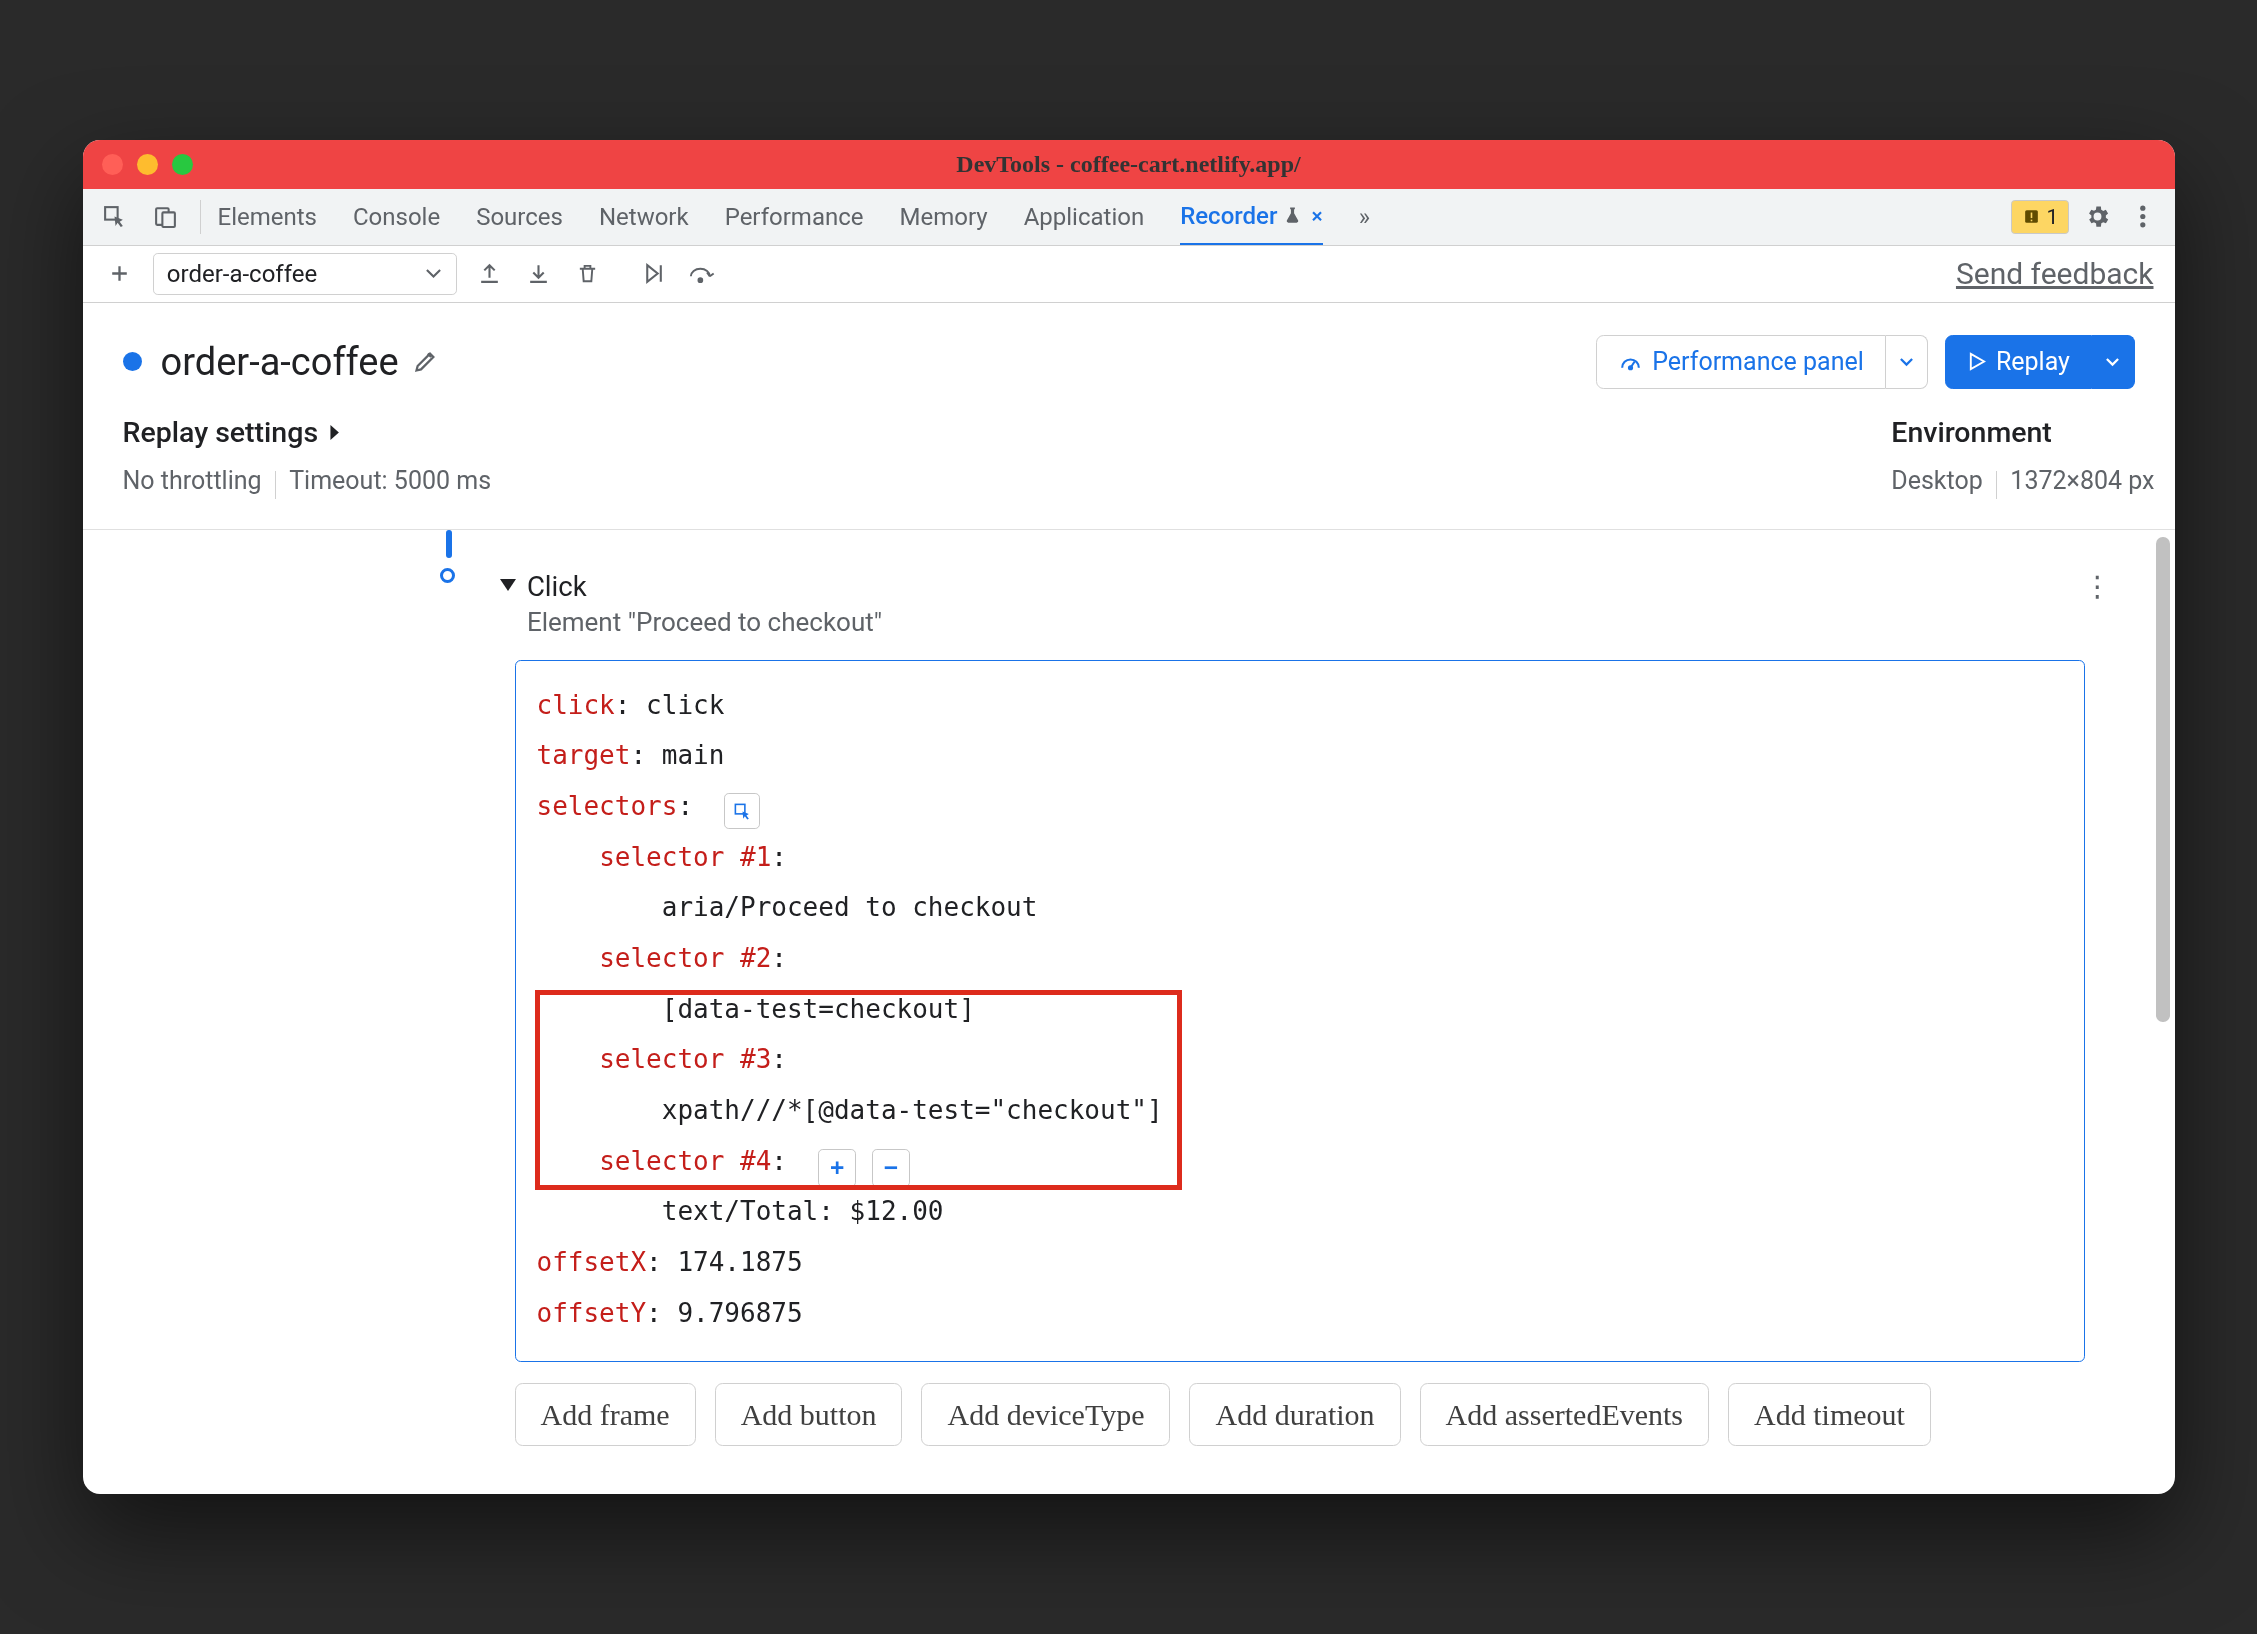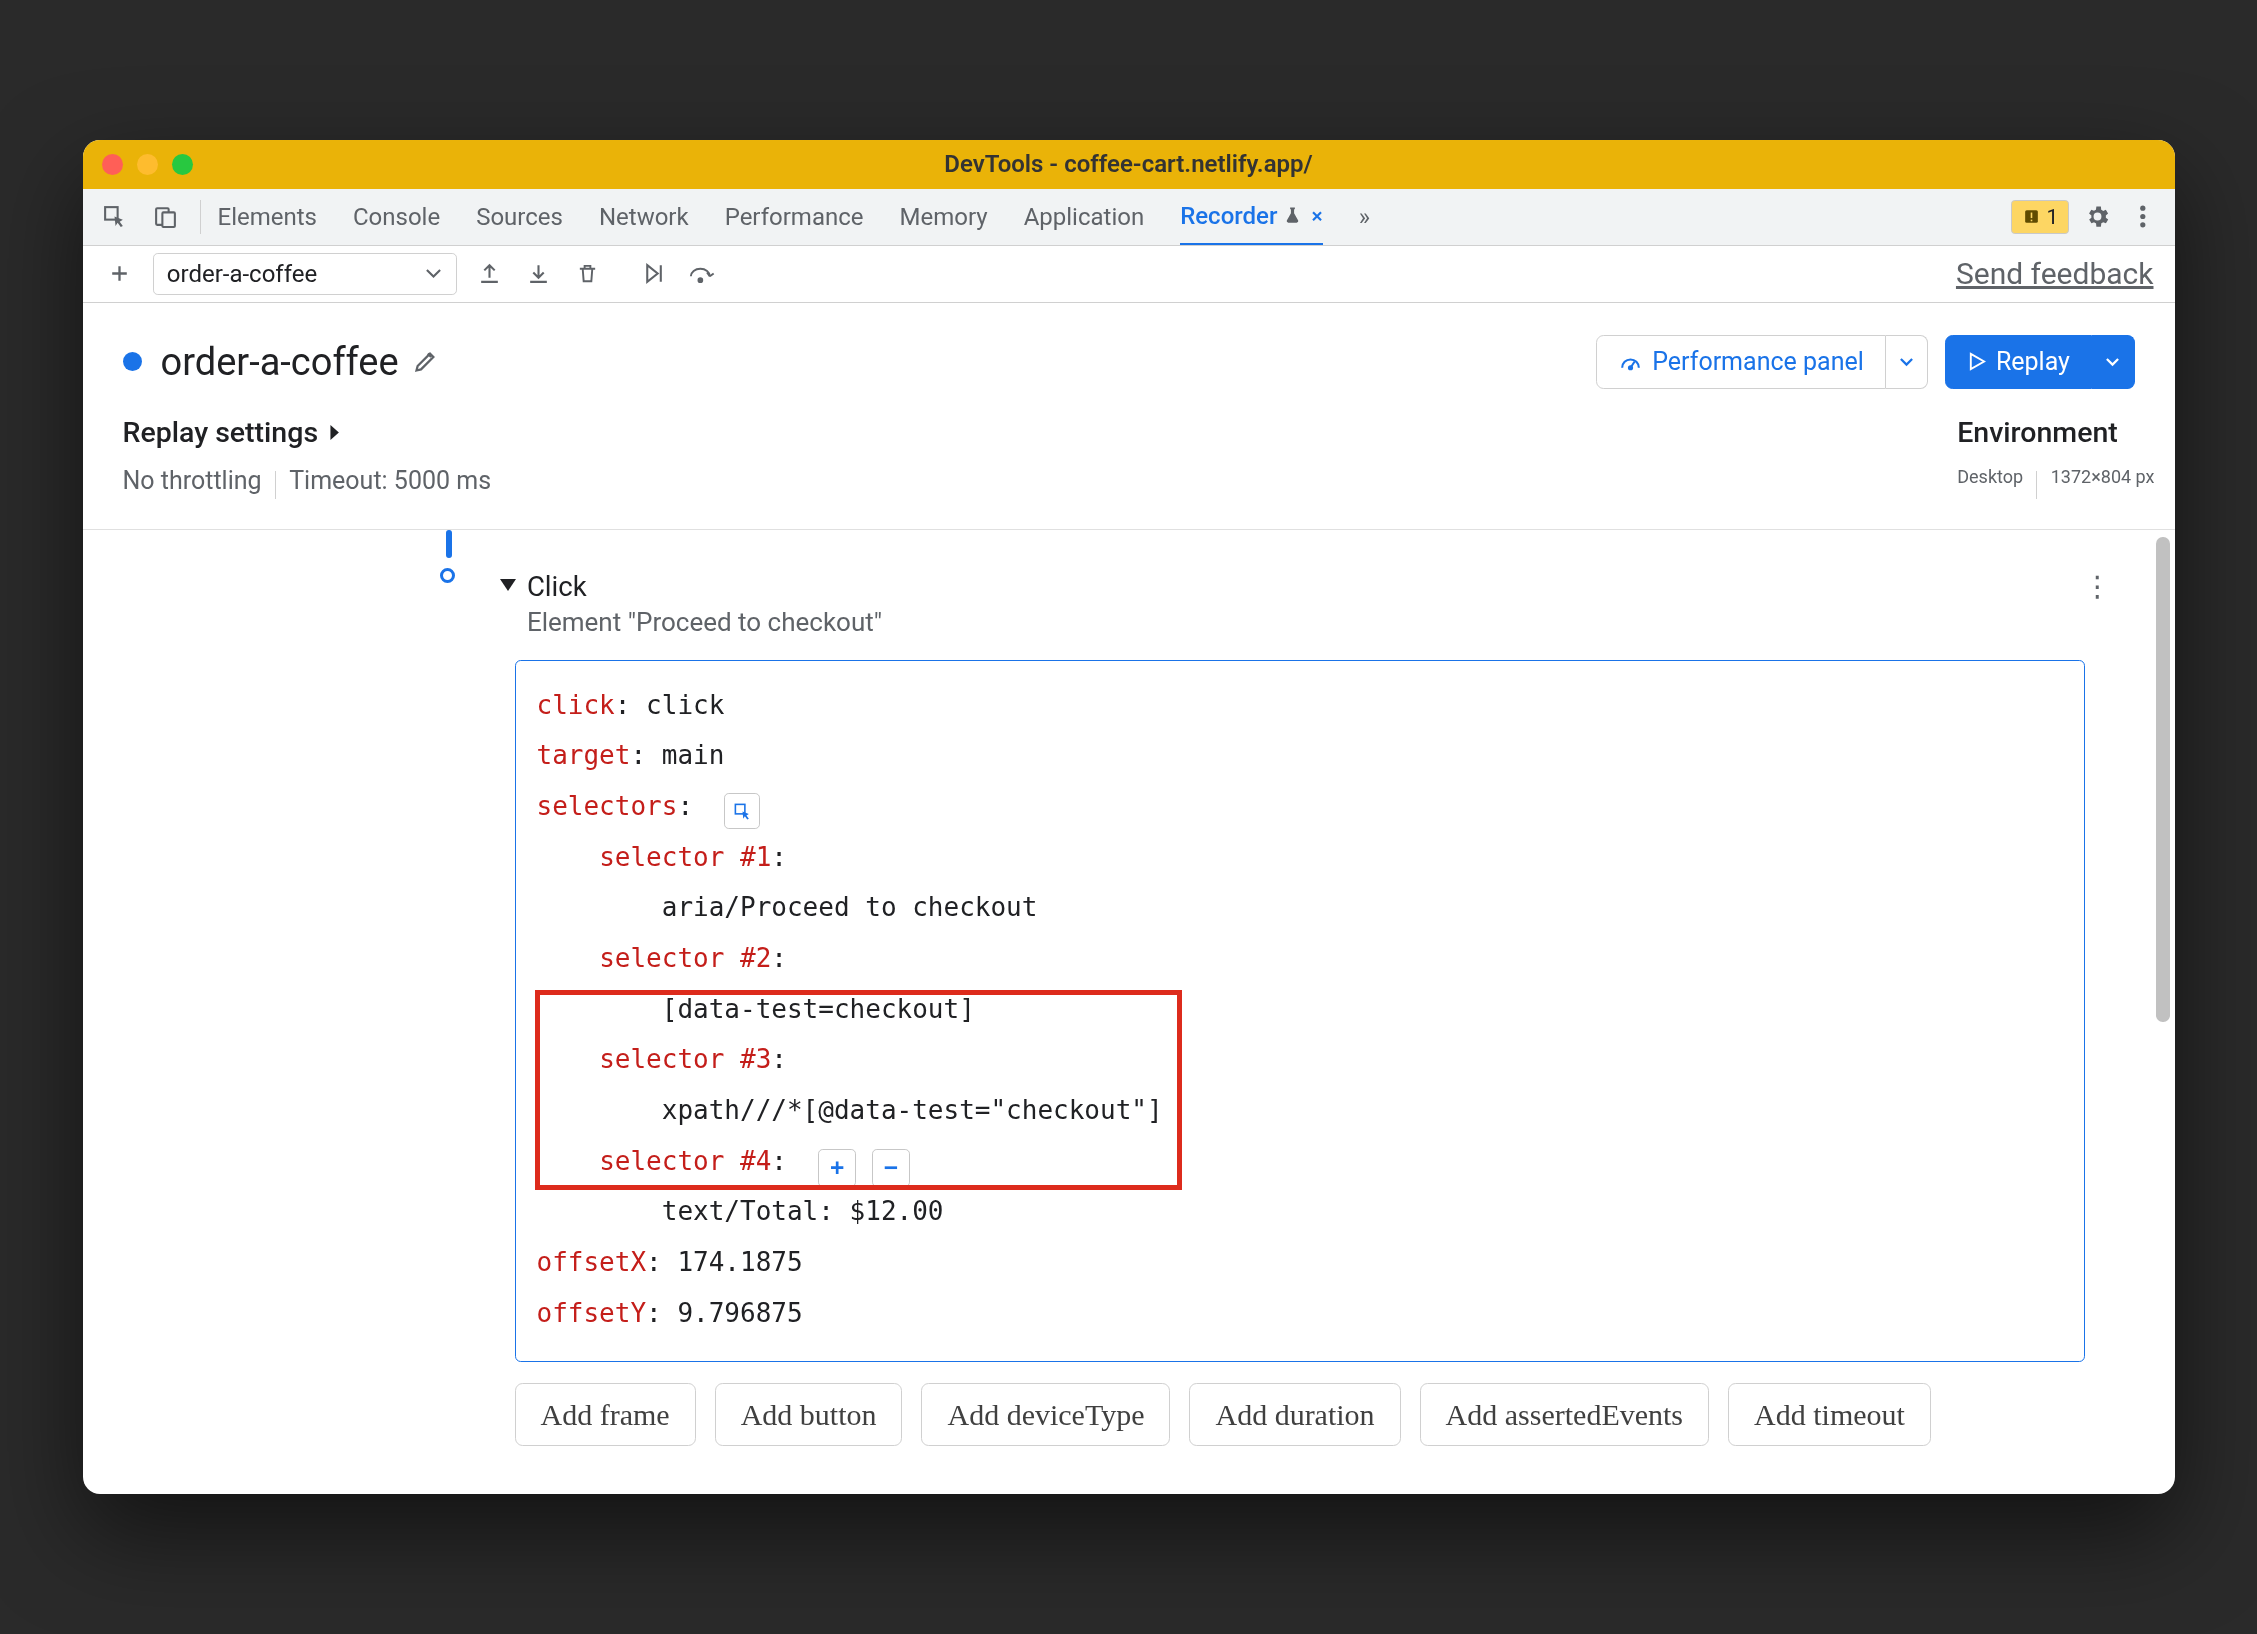--- a/index.html
+++ b/index.html
@@ -15,26 +15,27 @@
   .window {
     width: 2092px;
     background: #fff;
     border-radius: 17px;
     box-shadow: 0 38px 95px rgba(0,0,0,0.55);
     overflow: hidden;
     display: flex;
     flex-direction: column;
   }
   .titlebar {
-    background: #eab308;
+    background: #ef4444;
     height: 49px;
     display: flex;
     align-items: center;
     padding: 0 19px;
     position: relative;
+    font-family: Liberation Serif, serif;
   }
   .traffic { display: flex; gap: 14.3px; }
   .tl { width: 21px; height: 21px; border-radius: 50%; }
   .tl.red { background: #ff5f57; }
   .tl.yellow { background: #febc2e; }
   .tl.green { background: #28c840; }
   .title-text {
     position: absolute; left: 0; right: 0; text-align: center;
     font-size: 24px; font-weight: 600; color: #333; pointer-events: none;
   }
@@ -81,21 +82,21 @@
   .btn-split .btn.caret { border-left:0; border-top-left-radius:0; border-bottom-left-radius:0; padding:11.4px 13.3px; }
   .btn.primary { background:#1a73e8; color:#fff; border-color:#1a73e8; }
   .settings-row {
     border-bottom:1px solid #e0e0e0; padding: 0 20px 34px 40px;
     display:flex; align-items:flex-start; justify-content:space-between;
   }
   .settings-left .h { font-size:28.5px; font-weight:500; color:#202124; display:flex; align-items:center; gap:9.5px; }
   .settings-left .sub { font-size:25px; color:#5f6368; margin-top:17px; display:flex; gap:13.3px; }
   .vline { display:inline-block; width:1px; height:28.5px; background:#d0d0d0; position:relative; top:4.8px; }
   .settings-right .h { font-size:28.5px; font-weight:500; color:#202124; }
-  .settings-right .sub { font-size:18px; color:#5f6368; margin-top:17px; display:flex; gap:13.3px; }
+  .settings-right .sub { font-size:25px; color:#5f6368; margin-top:17px; display:flex; gap:13.3px; }
   .content { flex:1; display:flex; position:relative; }
   .scrollbar { width:23px; background:transparent; display:flex; align-items:flex-start; justify-content:center; }
   .scroll-thumb { width:13.3px; height:485px; background:#c1c1c1; border-radius:6.7px; margin-top:7.6px; }
   .step-area { flex:1; padding: 21px 0 48px 0; position:relative; }
   .timeline-col { position:absolute; left: 352px; top: 0; width: 28.5px; }
   .timeline-stick { position:absolute; left:11.4px; top:0; width:5.7px; height:28.5px; background:#1a73e8; border-radius:2.9px; }
   .timeline-dot { position:absolute; left:5.7px; top:38px; width:15px; height:15px; border:3.8px solid #1a73e8; border-radius:50%; background:#fff; }
   .step-head { margin-left: 417px; display:flex; align-items:flex-start; gap:11.4px; padding-top: 19px; }
   .disclosure { width:0; height:0; border-left:8.6px solid transparent; border-right:8.6px solid transparent; border-top:12.4px solid #202124; margin-top:9.5px; cursor:pointer; }
   .step-title { font-size:27.6px; color:#202124; }

